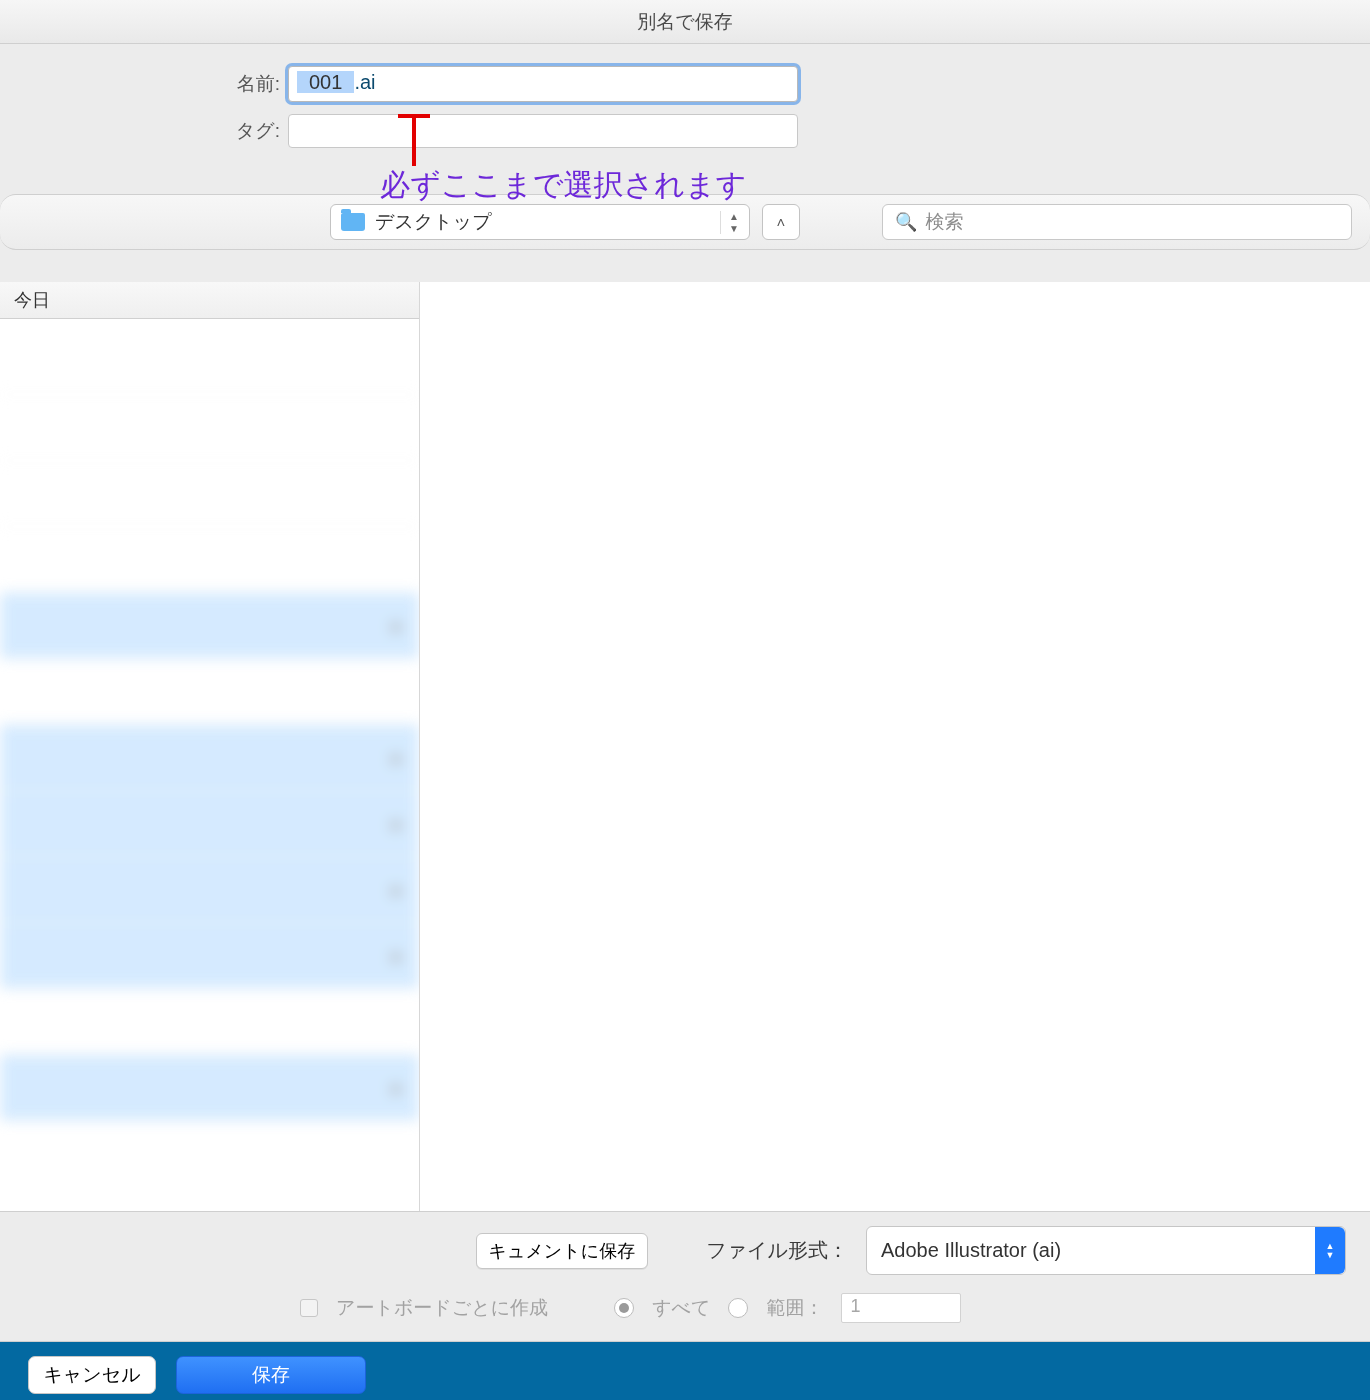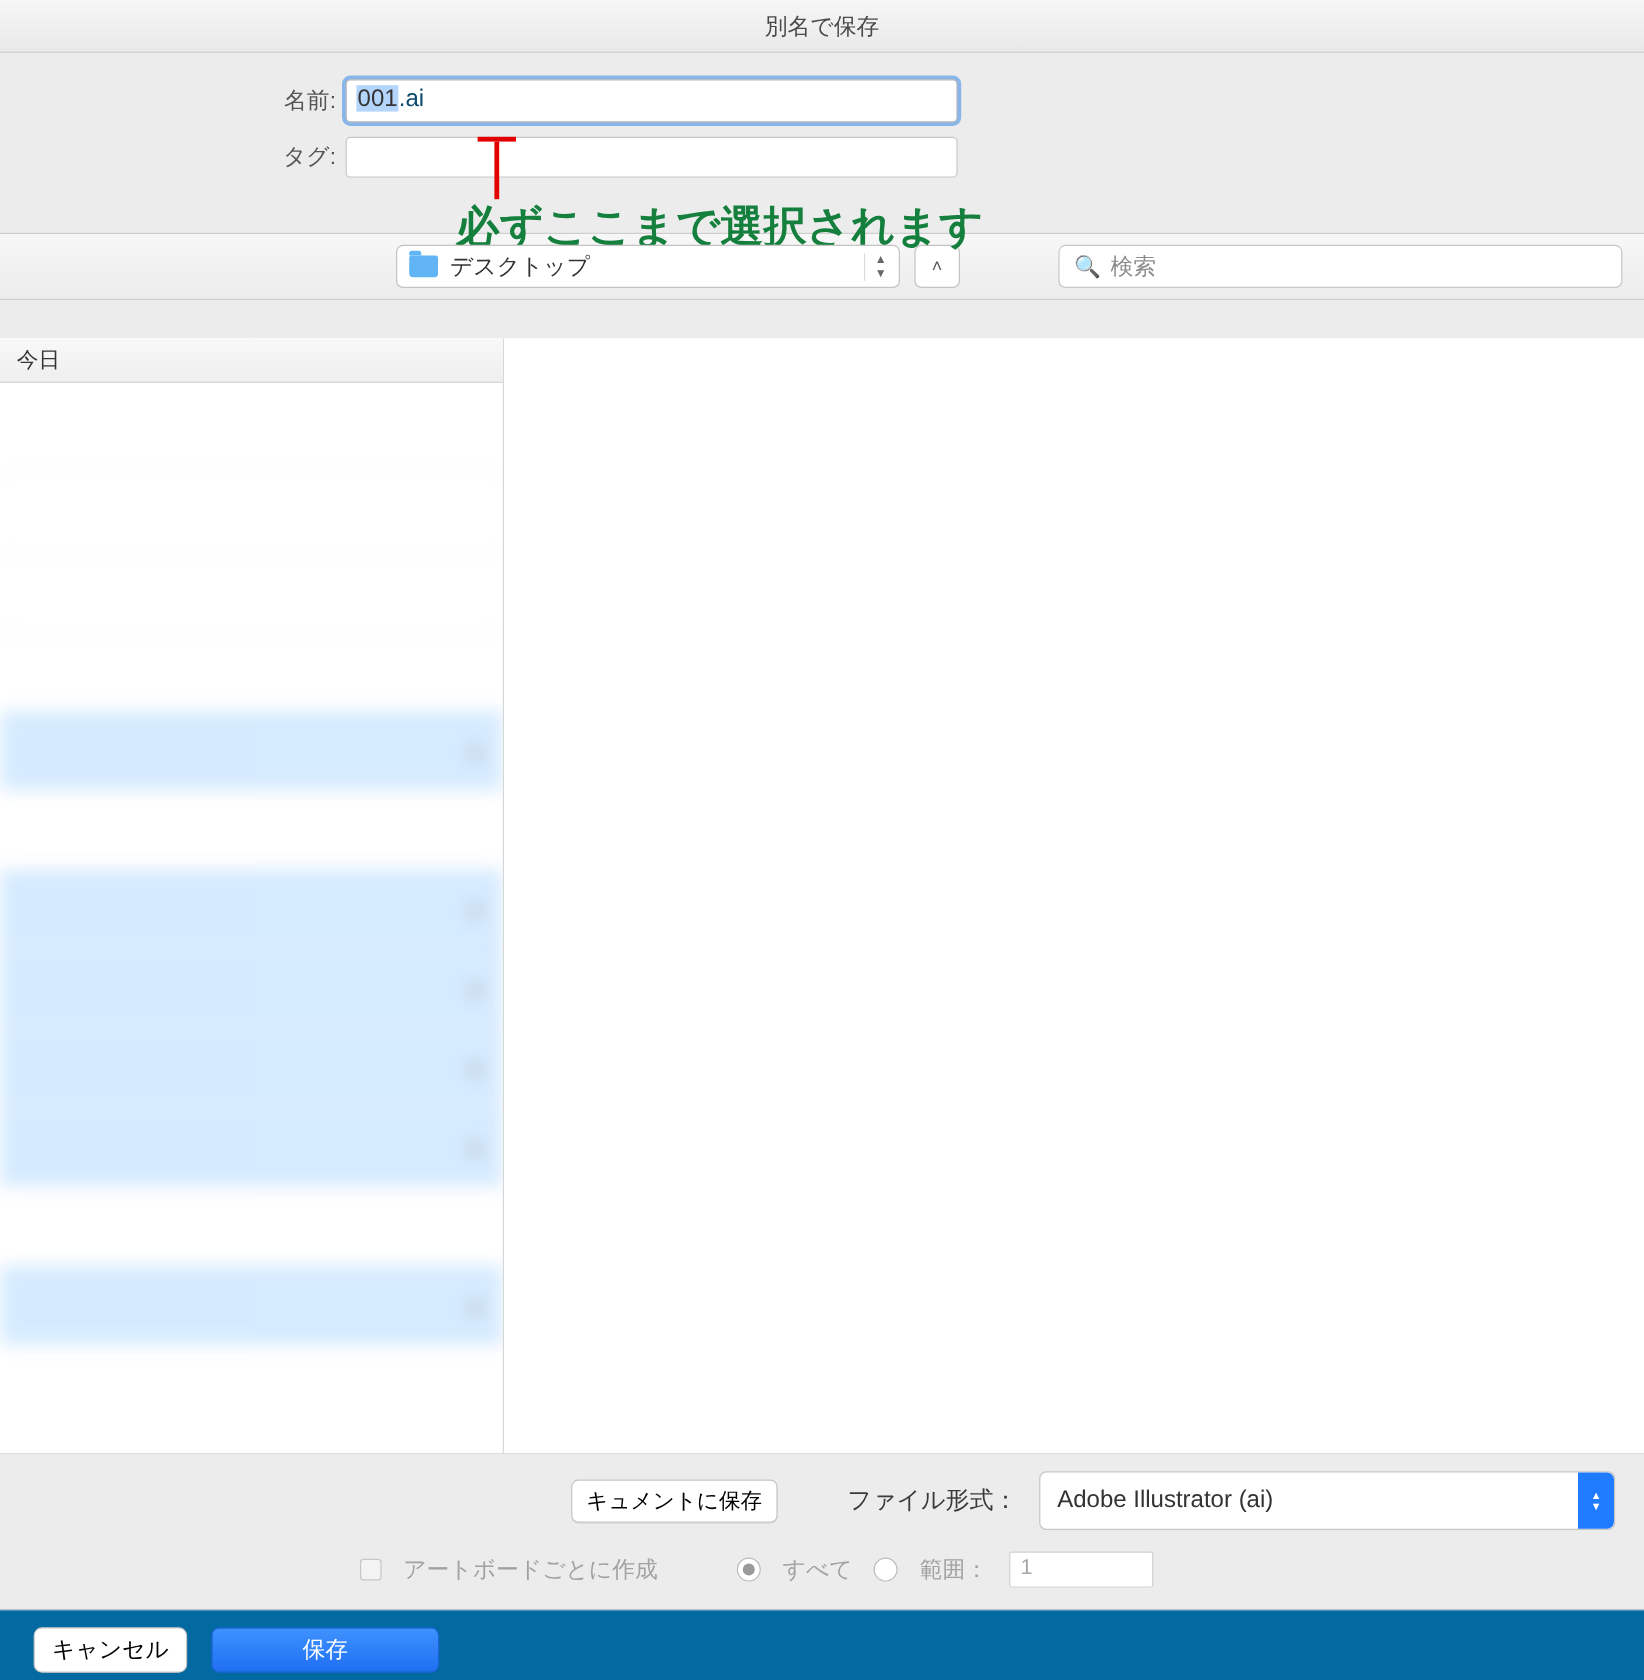--- a/index.html
+++ b/index.html
@@ -47,38 +47,38 @@
     border: 1px solid #b9b9b9;
     border-radius: 4px;
     padding: 4px 8px;
     font-size: 20px;
     background: #fff;
     box-shadow: 0 0 0 3px rgba(94,158,234,0.7);
     outline: none;
   }
   .name-input .sel {
     background: #b4d5fb;
-    padding: 0 1px;
+    padding: 0 12px;
   }
   .name-input .ext { color: #0c4a6e; }
   .tag-input {
     width: 510px;
     height: 34px;
     border: 1px solid #c8c8c8;
     border-radius: 4px;
     background: #fff;
   }
   .annotation {
     position: absolute;
-    color: #15803d;
-    font-size: 36px;
+    color: #6d28d9;
+    font-size: 30px;
     left: 380px;
     top: 165px;
     pointer-events: none;
-    font-weight: 700;
+    font-weight: 400;
   }
   .anno-mark {
     position: absolute;
     left: 412px;
     top: 118px;
     width: 4px;
     height: 48px;
     background: #e20000;
     pointer-events: none;
   }
@@ -92,20 +92,21 @@
   .toolbar {
     margin-top: 46px;
     border-top: 1px solid #cfcfcf;
     border-bottom: 1px solid #cfcfcf;
     background: linear-gradient(#f7f7f7,#ececec);
     height: 56px;
     display: flex;
     align-items: center;
     padding: 0 18px 0 330px;
     gap: 12px;
+    border-radius: 16px;
   }
   .folder-select {
     display: flex;
     align-items: center;
     background: #fff;
     border: 1px solid #c3c3c3;
     border-radius: 6px;
     height: 36px;
     width: 440px;
     padding: 0 10px;

